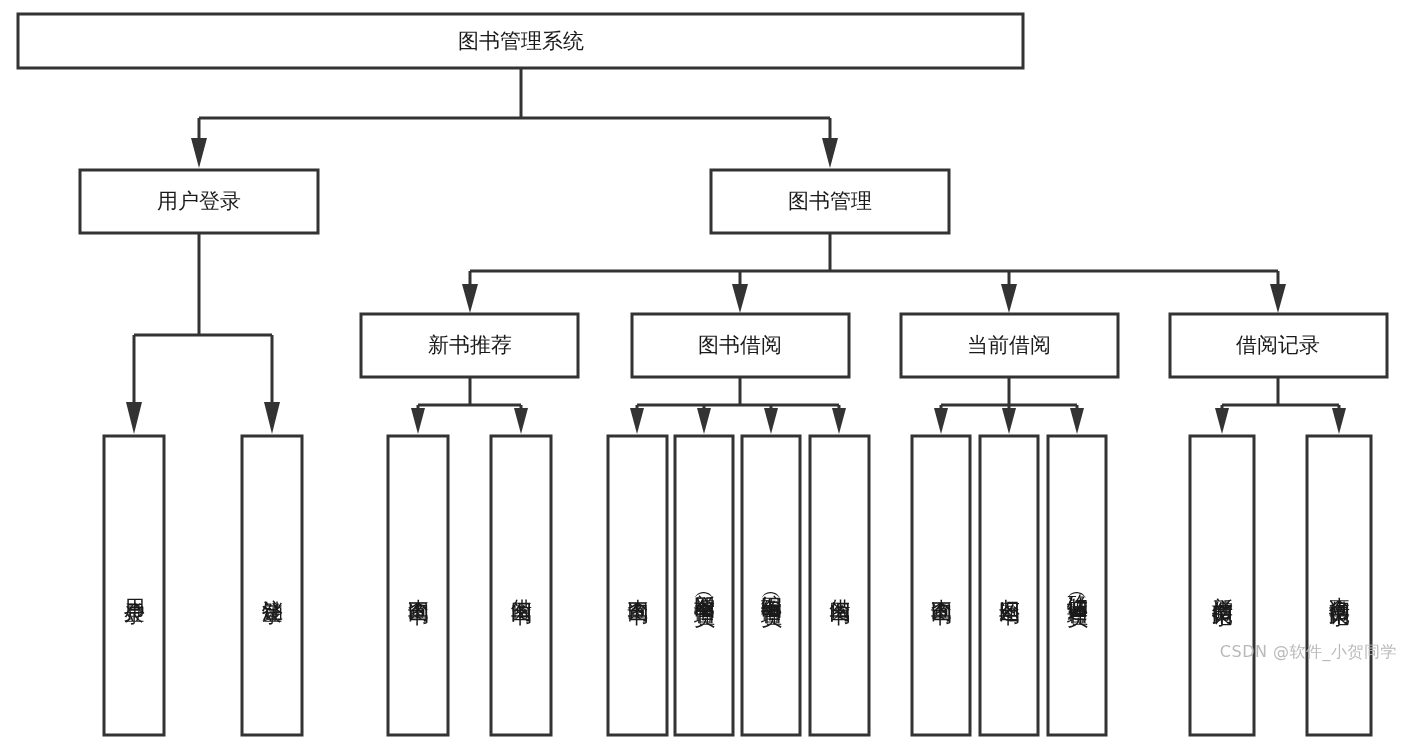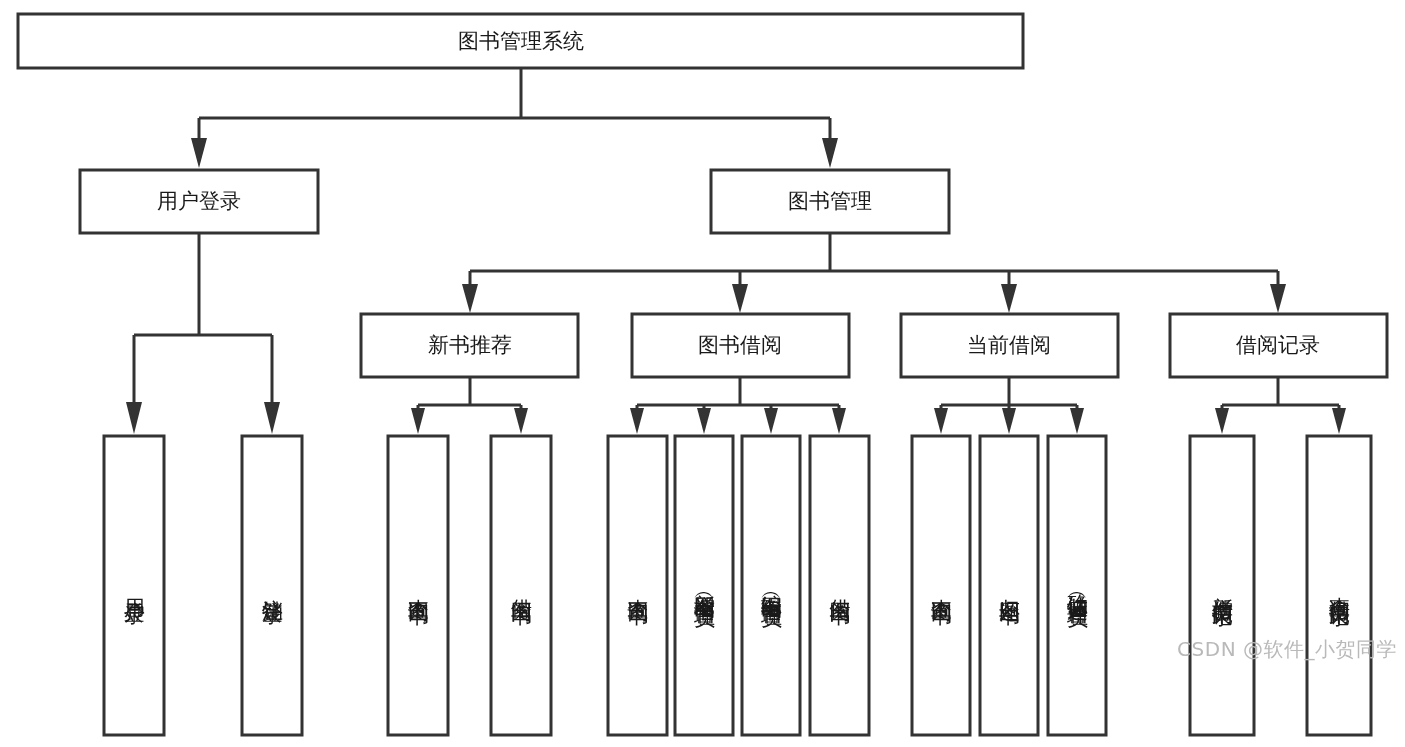--- a/index.html
+++ b/index.html
@@ -64,21 +64,21 @@
     align-items: center;
     justify-content: center;
     text-align: center;
     pointer-events: none;
   }
   .watermark {
     position: absolute;
     right: 8px;
     bottom: 6px;
     font-family: "DejaVu Sans", "Liberation Sans", sans-serif;
-    font-size: 20px;
+    font-size: 16px;
     color: #b9b9b9;
     letter-spacing: 0.5px;
     white-space: nowrap;
   }
 </style>
 </head>
 <body>
 
 <div id="diagram-root">
 

